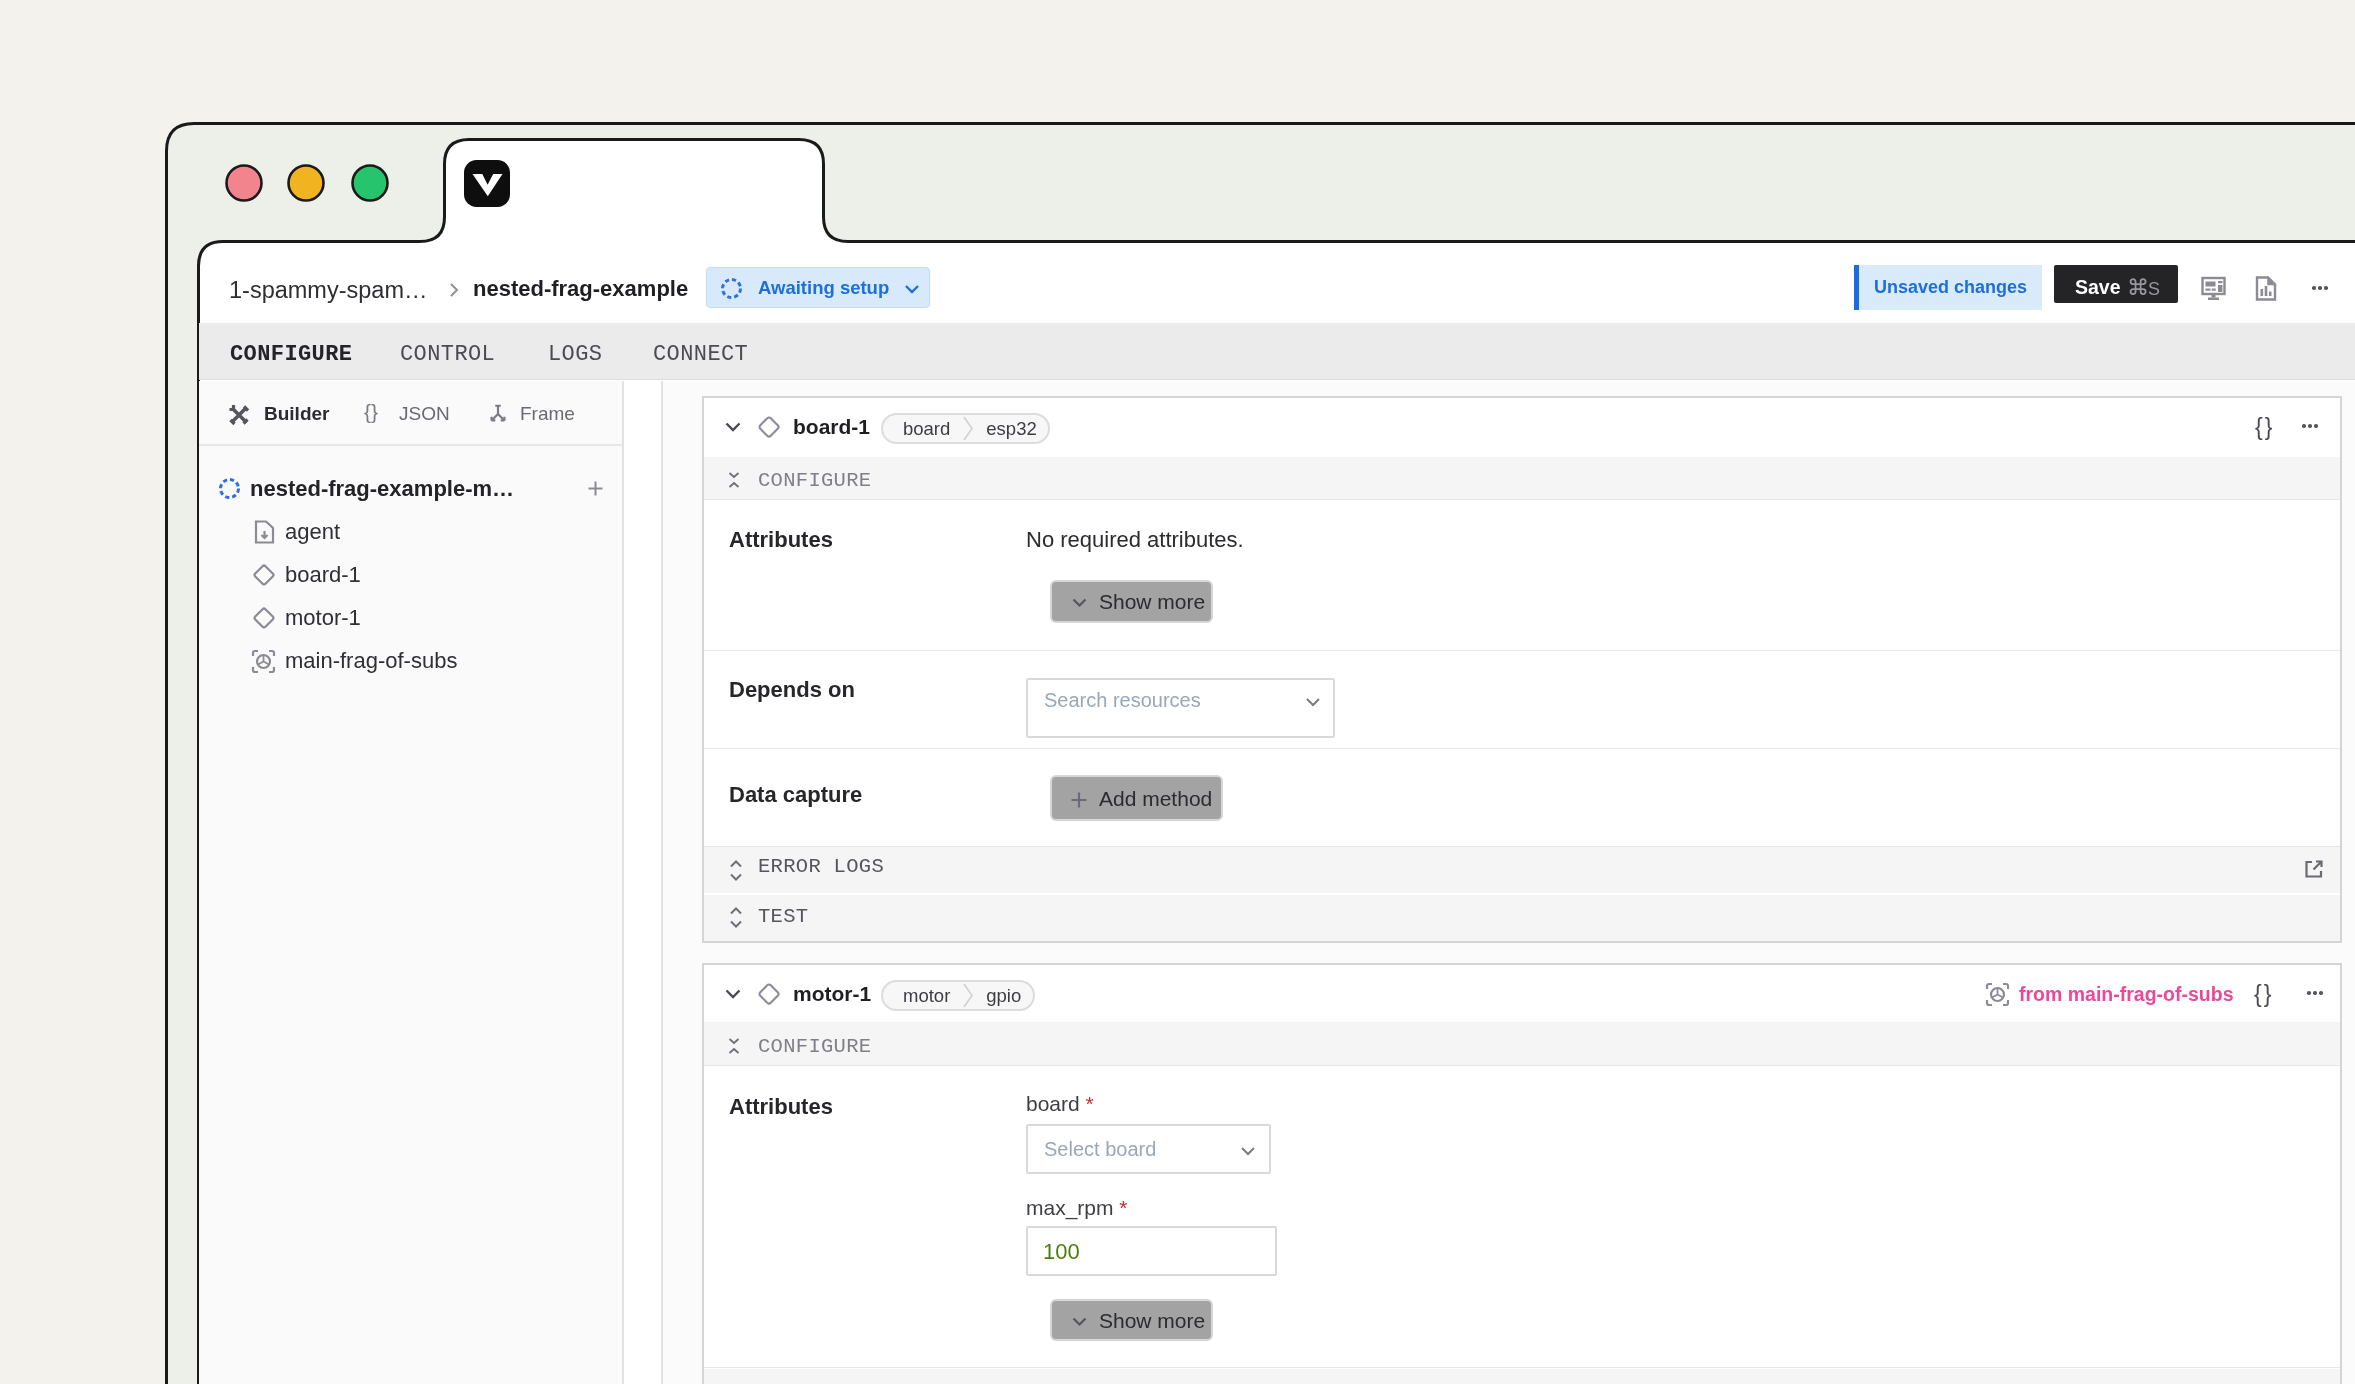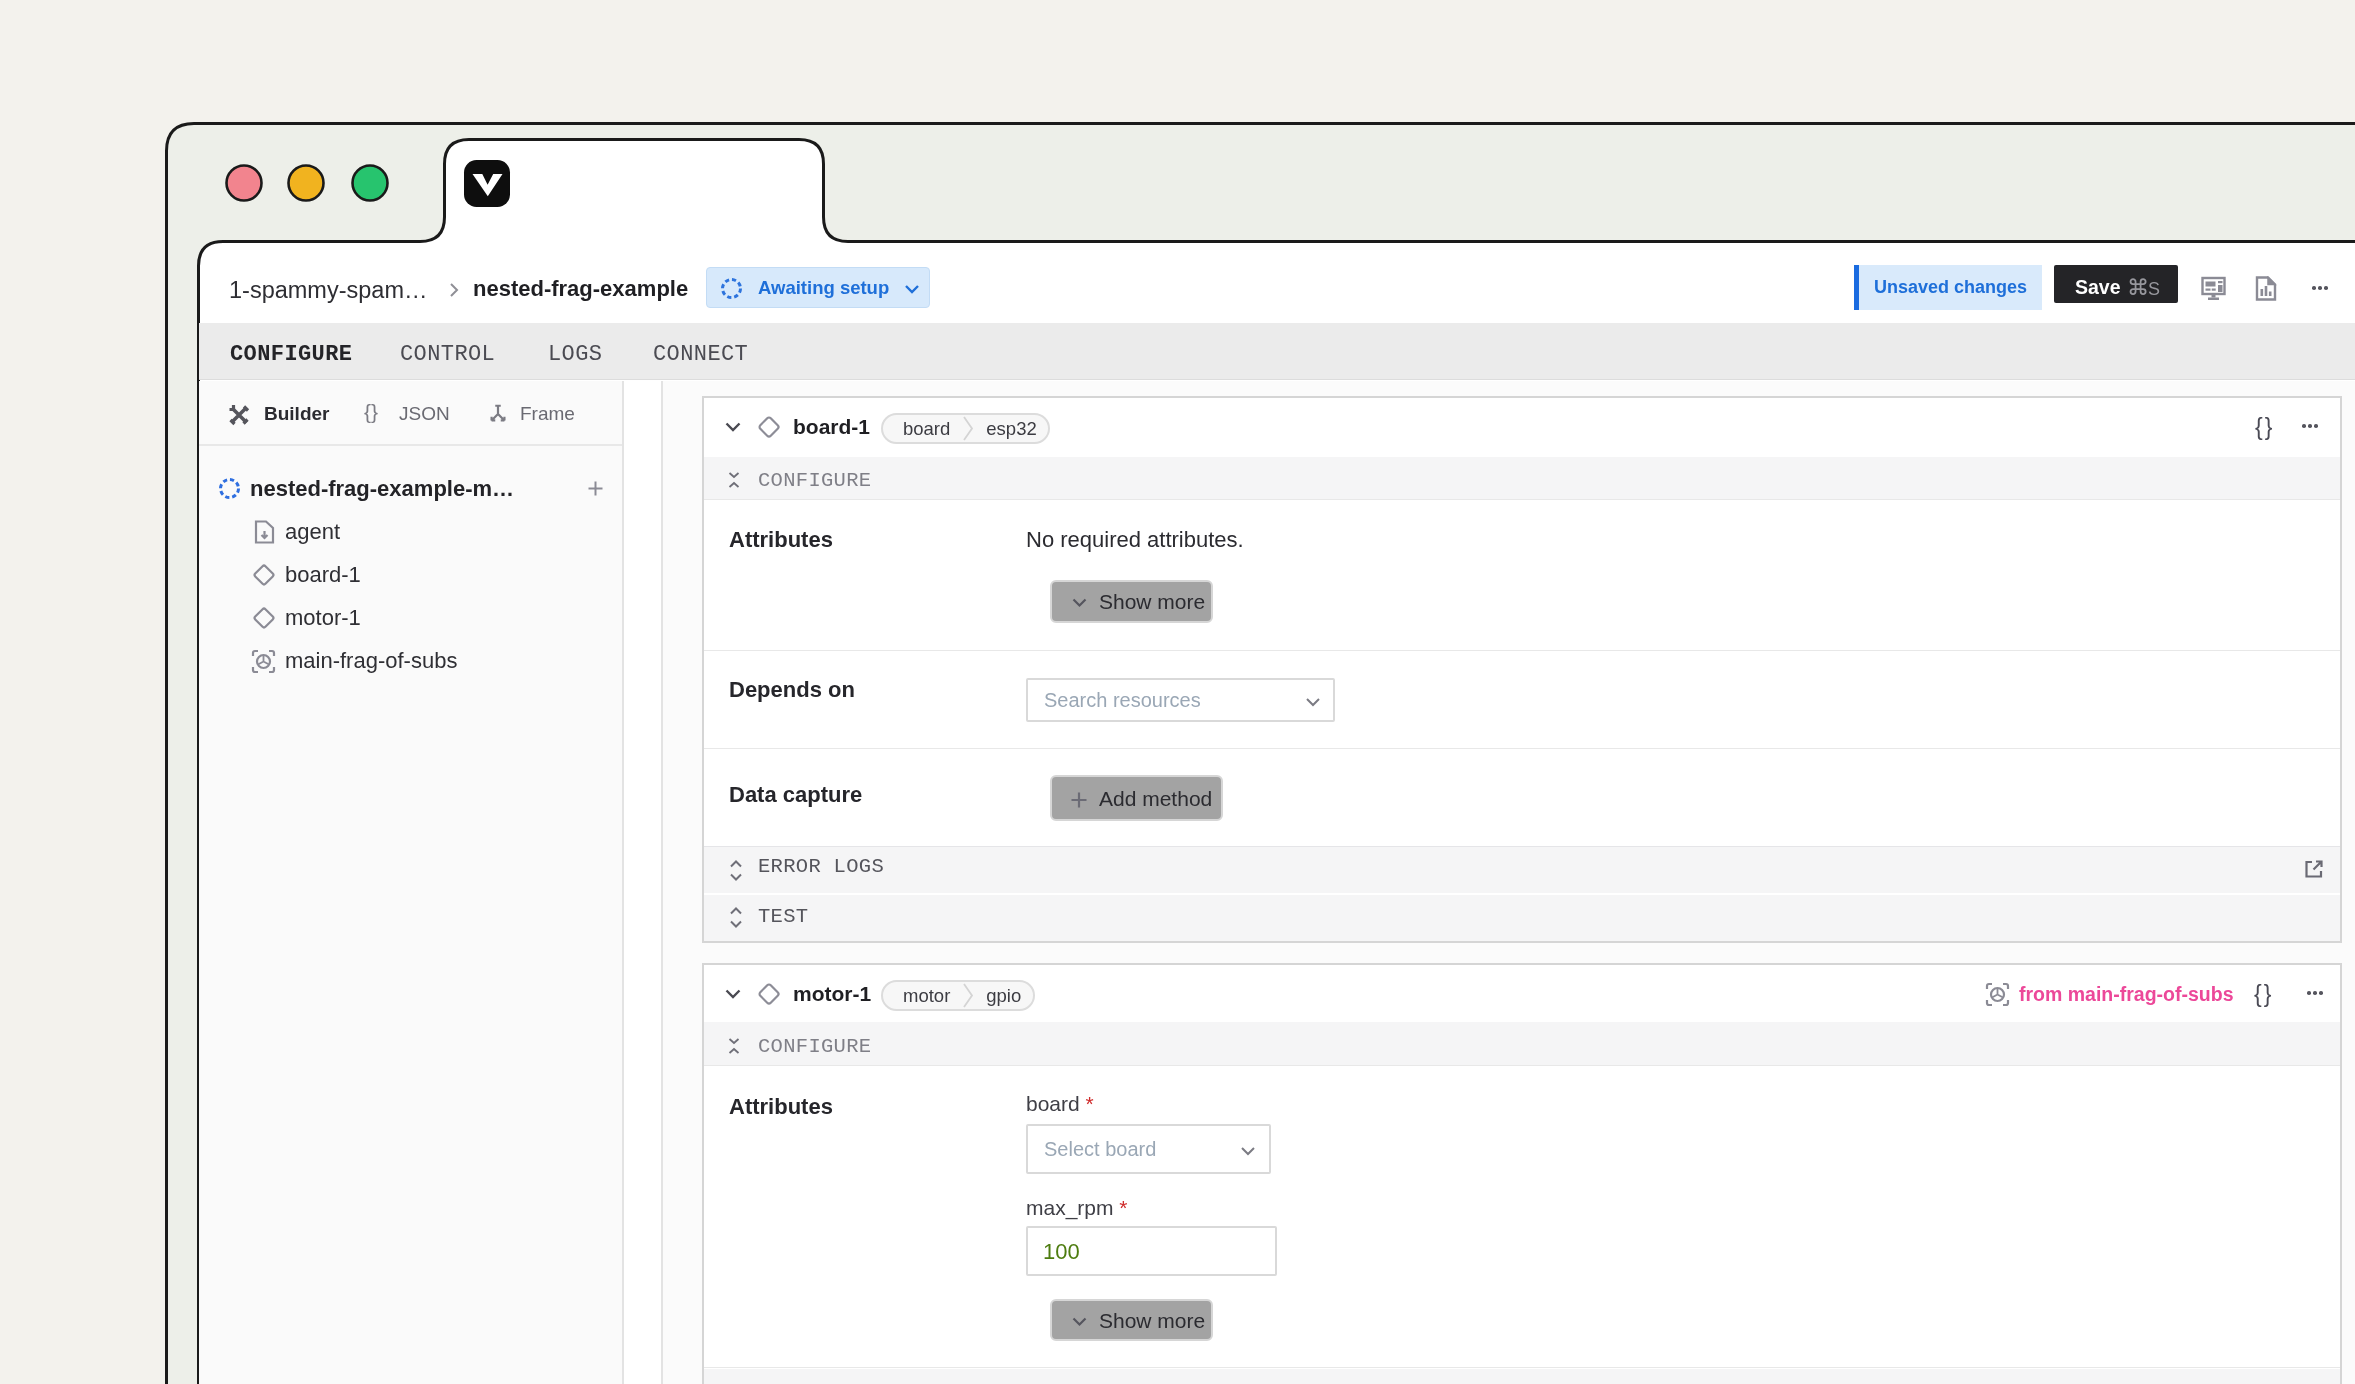--- a/index.html
+++ b/index.html
@@ -215,21 +215,21 @@
     <div class="abs" style="left:322px;top:129px;font-size:22px;color:#2b2b30">No required attributes.</div>
     <div class="btn" style="left:322px;top:182px;width:163px;height:43px">
       <svg class="abs" style="left:20px;top:16px" width="15" height="10" viewBox="0 0 15 10">
           <path d="M1.5,1.5 L7.5,7.5 L13.5,1.5" fill="none" stroke="#55555e" stroke-width="2.2"></path>
         </svg>
       <div class="label" style="left:47px;top:8px">Show more</div>
     </div>
 
     <div class="divider" style="top:252px"></div>
     <div class="seclabel" style="top:279px">Depends on</div>
-    <div class="selectbox" style="left:322px;top:280px;width:309px;height:44px">
+    <div class="selectbox" style="left:322px;top:280px;width:309px;height:60px">
       <div class="ph" style="left:16px;top:9px">Search resources</div>
       <svg class="abs" style="left:277px;top:17px" width="16" height="11" viewBox="0 0 16 11">
           <path d="M2,2 L8,8 L14,2" fill="none" stroke="#7b7b83" stroke-width="2"></path>
         </svg>
     </div>
 
     <div class="divider" style="top:350px"></div>
     <div class="seclabel" style="top:384px">Data capture</div>
     <div class="btn" style="left:322px;top:377px;width:173px;height:46px">
       <svg class="abs" style="left:18px;top:14px" width="18" height="18" viewBox="0 0 18 18">

